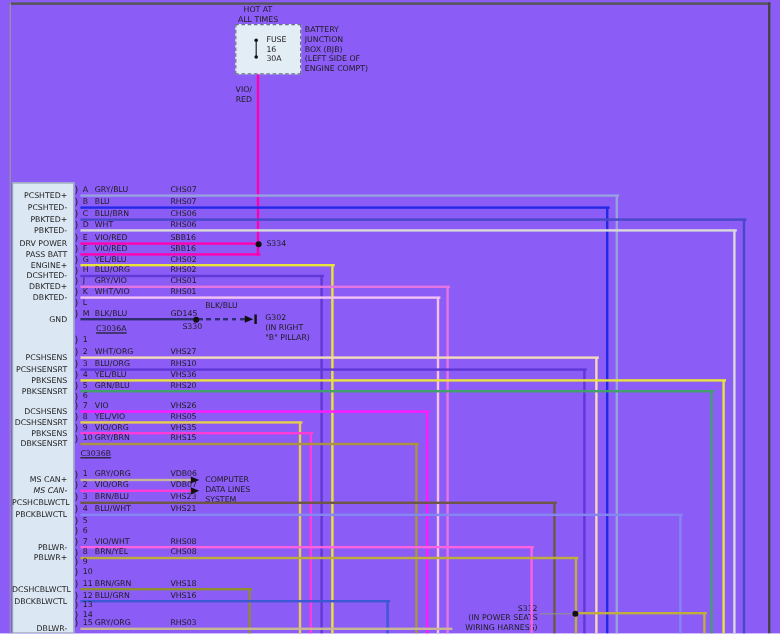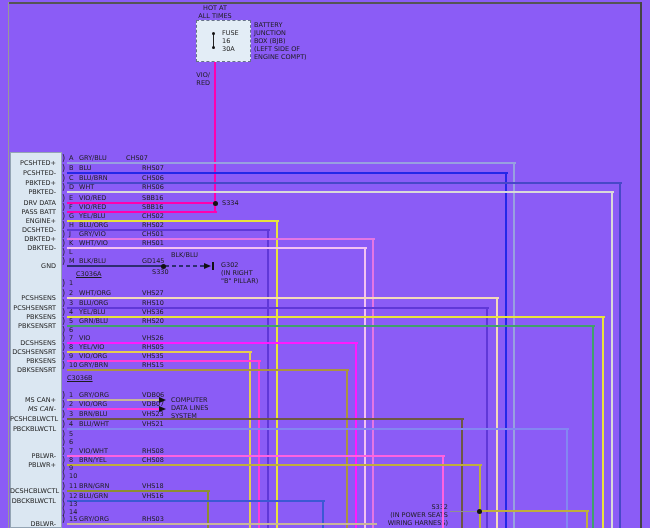--- a/index.html
+++ b/index.html
@@ -52,21 +52,21 @@
   <span class="t" style="left:221px;top:277px;">"B" PILLAR)</span>
 
   <span class="t" style="left:171px;top:396px;">COMPUTER</span>
   <span class="t" style="left:171px;top:404px;">DATA LINES</span>
   <span class="t" style="left:171px;top:412px;">SYSTEM</span>
 
   <span class="t tr" style="left:368px;top:503px;width:80px;">S332</span>
   <span class="t tr" style="left:368px;top:511px;width:80px;">(IN POWER SEATS</span>
   <span class="t tr" style="left:368px;top:519px;width:80px;">WIRING HARNESS)</span>
 
-  <span class="t u" style="left:76px;top:270px;">C3036A</span>
+  <span class="t u" style="left:61px;top:270px;padding-left:19px;">C3036A</span>
   <span class="t u" style="left:67px;top:374px;">C3036B</span>
 
   <div id="gen">
       <div class="seg" style="position: absolute; left: 214px; top: 62px; width: 2px; height: 151px; background: rgb(255, 0, 176);"></div>
       <div class="seg" style="position: absolute; left: 67px; top: 202px; width: 150px; height: 2px; background: rgb(255, 0, 176);"></div>
       <div class="seg" style="position: absolute; left: 67px; top: 211px; width: 150px; height: 2px; background: rgb(255, 0, 176);"></div>
       <div class="seg" style="position: absolute; left: 67px; top: 162px; width: 449px; height: 2px; background: rgb(152, 160, 224);"></div>
       <div class="seg" style="position: absolute; left: 513px; top: 163px; width: 2px; height: 366px; background: rgb(152, 160, 224);"></div>
       <div class="seg" style="position: absolute; left: 67px; top: 172px; width: 441px; height: 2px; background: rgb(36, 40, 232);"></div>
       <div class="seg" style="position: absolute; left: 505px; top: 173px; width: 2px; height: 356px; background: rgb(36, 40, 232);"></div>
@@ -125,37 +125,37 @@
       <div class="dot" style="left: 211.5px; top: 31.5px; width: 3px; height: 3px;"></div>
       <div class="dot" style="left: 211.5px; top: 45.5px; width: 3px; height: 3px;"></div>
       <div class="arr" style="left: 159px; top: 397px;"></div>
       <div class="arr" style="left: 159px; top: 406px;"></div>
       <div class="arr" style="left: 204px; top: 263px;"></div>
       <div class="bar" style="left: 212px; top: 262px; width: 2px; height: 8px;"></div>
       <span class="t tr" style="left: 10px; top: 159px; width: 46px;">PCSHTED+</span>
       <span class="t" style="left: 62px; top: 155px; font-size: 8px;">)</span>
       <span class="t" style="left: 69px; top: 154px;">A</span>
       <span class="t" style="left: 79px; top: 154px;">GRY/BLU</span>
-      <span class="t" style="left: 126px; top: 154px;">CHS07</span>
+      <span class="t" style="left: 142px; top: 154px;">CHS07</span>
       <span class="t tr" style="left: 10px; top: 169px; width: 46px;">PCSHTED-</span>
       <span class="t" style="left: 62px; top: 165px; font-size: 8px;">)</span>
       <span class="t" style="left: 69px; top: 164px;">B</span>
       <span class="t" style="left: 79px; top: 164px;">BLU</span>
       <span class="t" style="left: 142px; top: 164px;">RHS07</span>
       <span class="t tr" style="left: 10px; top: 179px; width: 46px;">PBKTED+</span>
       <span class="t" style="left: 62px; top: 175px; font-size: 8px;">)</span>
       <span class="t" style="left: 69px; top: 174px;">C</span>
       <span class="t" style="left: 79px; top: 174px;">BLU/BRN</span>
       <span class="t" style="left: 142px; top: 174px;">CHS06</span>
       <span class="t tr" style="left: 10px; top: 188px; width: 46px;">PBKTED-</span>
       <span class="t" style="left: 62px; top: 184px; font-size: 8px;">)</span>
       <span class="t" style="left: 69px; top: 183px;">D</span>
       <span class="t" style="left: 79px; top: 183px;">WHT</span>
       <span class="t" style="left: 142px; top: 183px;">RHS06</span>
-      <span class="t tr" style="left: 10px; top: 199px; width: 46px;">DRV DATA</span>
+      <span class="t tr" style="left: 10px; top: 199px; width: 46px;">DRV POWER</span>
       <span class="t" style="left: 62px; top: 195px; font-size: 8px;">)</span>
       <span class="t" style="left: 69px; top: 194px;">E</span>
       <span class="t" style="left: 79px; top: 194px;">VIO/RED</span>
       <span class="t" style="left: 142px; top: 194px;">SBB16</span>
       <span class="t tr" style="left: 10px; top: 208px; width: 46px;">PASS BATT</span>
       <span class="t" style="left: 62px; top: 204px; font-size: 8px;">)</span>
       <span class="t" style="left: 69px; top: 203px;">F</span>
       <span class="t" style="left: 79px; top: 203px;">VIO/RED</span>
       <span class="t" style="left: 142px; top: 203px;">SBB16</span>
       <span class="t tr" style="left: 10px; top: 217px; width: 46px;">ENGINE+</span>

